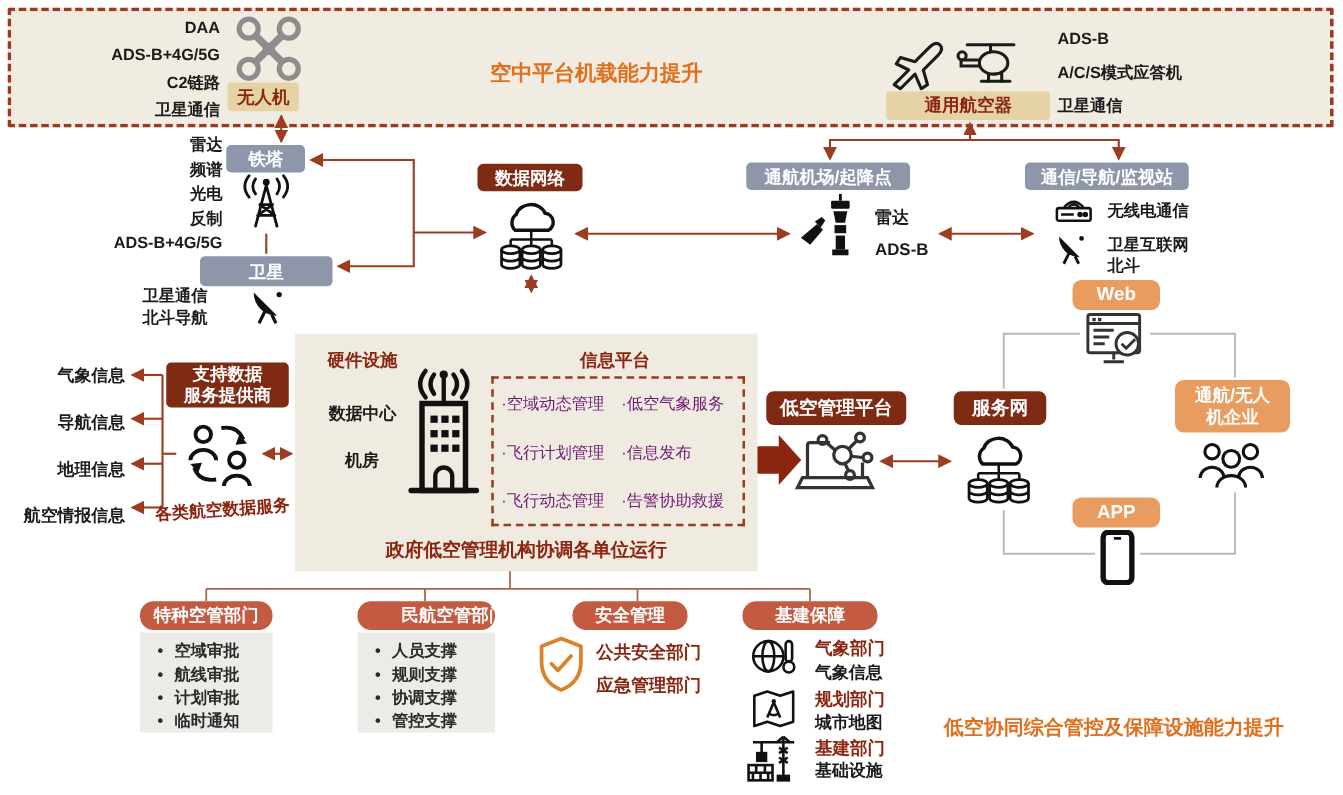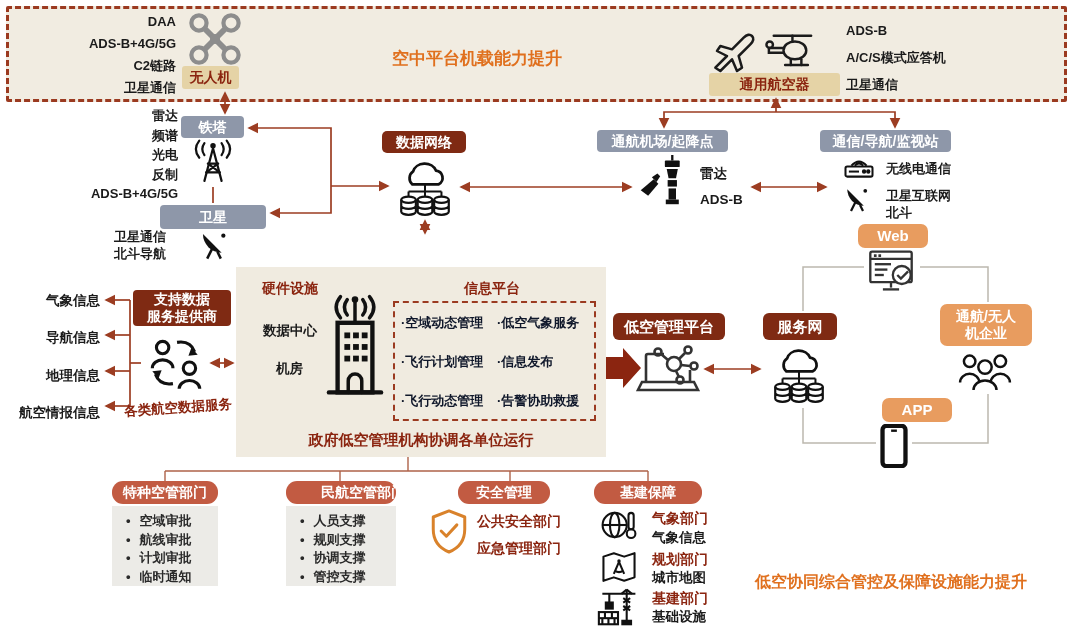--- a/index.html
+++ b/index.html
@@ -26,21 +26,21 @@
   .t  { position:absolute; font-weight:600; font-size:13px; color:#1b1b1b; white-space:nowrap; }
   .t-red  { color:#8B2510; font-weight:bold; }
   .t-or   { color:#E0701E; font-weight:bold; }
   .rcol { position:absolute; display:flex; flex-direction:column; align-items:flex-end;
           text-align:right; font-weight:600; font-size:13px; color:#1b1b1b; white-space:nowrap; }
   .icon { position:absolute; line-height:0; }
   .icon svg { display:block; }
   .panel { position:absolute; background:#ECEBE7; padding:6px 0 12px 14px; }
   .bli { font-size:13px; font-weight:600; color:#2a2a2a; line-height:18.5px; white-space:nowrap; }
   .bli::before { content:"•"; margin-right:9px; }
-  .info-item { position:absolute; font-size:13px; font-weight:bold; color:#0f172a; white-space:nowrap; }
+  .info-item { position:absolute; font-size:13px; font-weight:normal; color:#701a75; white-space:nowrap; }
 </style>
 </head>
 <body>
 
 <div class="canvas">
 
   <div class="box banner"></div>
   <div class="box centerbox"></div>
 
   <svg class="wires" width="1074" height="636" viewBox="0 0 1074 636">
@@ -247,21 +247,21 @@
     <div class="icon" style="left:956px; top:346px;">
       <svg width="58" height="46" viewBox="0 0 60 48" stroke="#111" fill="#fff" stroke-width="2.6">
         <circle cx="14" cy="16" r="6"></circle>
           <path d="M4,38 a10,9 0 0 1 20,0"></path>
         <circle cx="46" cy="16" r="6"></circle>
           <path d="M36,38 a10,9 0 0 1 20,0"></path>
         <circle cx="30" cy="22" r="7"></circle>
           <path d="M18,46 a12,10 0 0 1 24,0"></path>
       </svg>
     </div>
-    <div class="badge b-orange" style="left:858px; top:398px; width:70px; height:24px;margin-left:24px;">APP</div>
+    <div class="badge b-orange" style="left:858px; top:398px; width:70px; height:24px;">APP</div>
     <div class="icon" style="left:878px; top:424px;">
       <svg width="32" height="44" viewBox="0 0 32 46">
         <rect x="4" y="2" width="24" height="42" rx="4" fill="#fff" stroke="#111" stroke-width="4.5"></rect>
         <line x1="13" y1="7" x2="19" y2="7" stroke="#111" stroke-width="2.5"></line>
       </svg>
     </div>
 
     <div class="t t-red" style="left:262px; top:280px; font-size:14px;">硬件设施</div>
     <div class="t" style="left:263px; top:322px; font-size:13.5px;text-align:center;">数据中心</div>
     <div class="t" style="left:276px; top:360px; font-size:13.5px;">机房</div>

